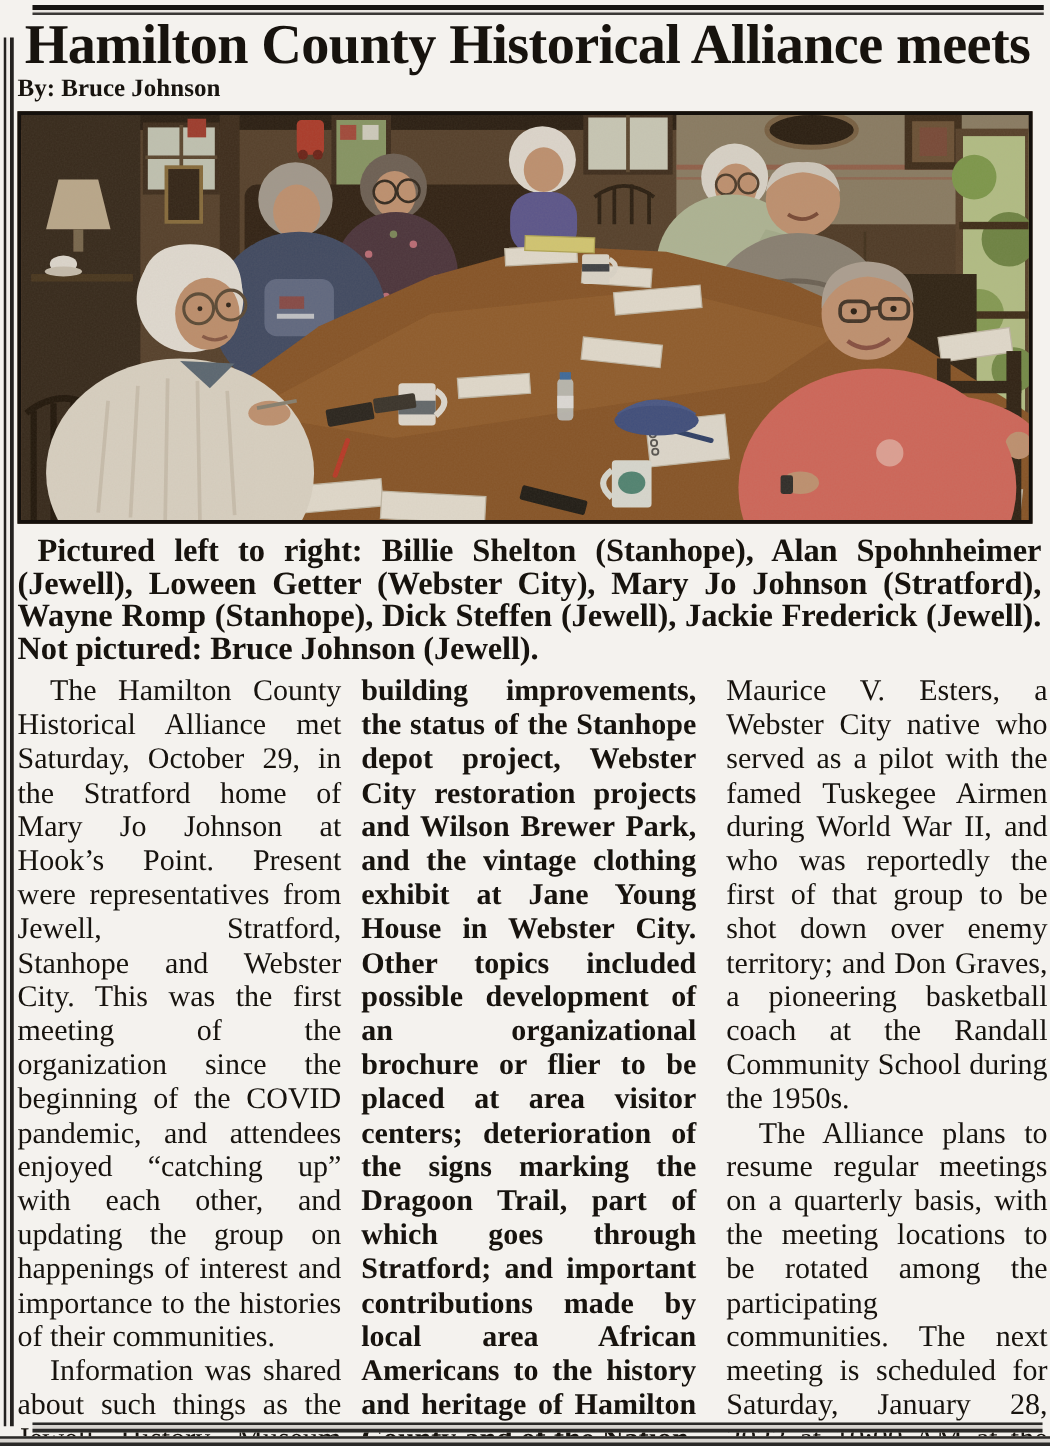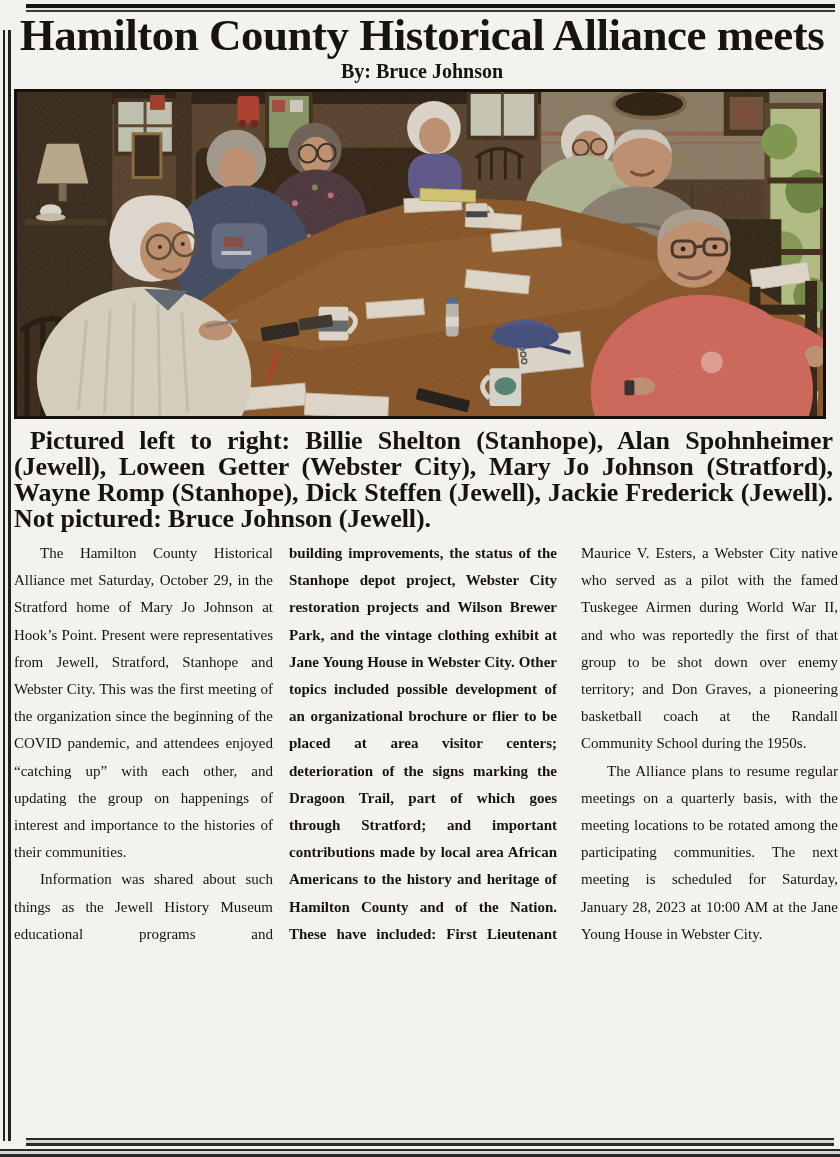--- a/index.html
+++ b/index.html
@@ -14,35 +14,35 @@
   .rule-left{position:absolute;left:3px;top:30px;bottom:16px;width:3px;
     border-left:2px solid #242220;border-right:3px solid #242220;background:#efece8;}
   .rule-bottom-1{position:absolute;left:26px;right:6px;top:1138px;height:3px;
     border-top:2px solid #2b2a28;border-bottom:3px solid #2b2a28;background:#d8d5d0;}
   .rule-bottom-2{position:absolute;left:0;right:0;top:1149px;height:3px;
     border-top:2px solid #2b2a28;border-bottom:3px solid #2b2a28;background:#d8d5d0;}
 
   .content{position:absolute;left:14px;top:12px;width:816px;}
   .headline{margin:0;text-align:center;font-weight:bold;font-size:45px;line-height:46px;
     letter-spacing:-0.5px;white-space:nowrap;}
-  .byline{margin:2px 0 7px 0;text-align:center;font-weight:bold;font-size:20px;line-height:22px;}
+  .byline{margin:2px 0 7px 0;text-align:left;font-weight:bold;font-size:20px;line-height:22px;}
 
   .photo-frame{width:812px;height:330px;border:3px solid #14100c;box-sizing:border-box;
     background:#54402d;margin:0;}
   .photo-frame svg{display:block;}
 
   .caption{margin-top:9px;width:819px;font-weight:bold;font-size:26px;line-height:26px;
     text-align:justify;text-indent:16px;letter-spacing:-0.1px;}
 
   .columns{margin-top:8px;display:flex;gap:16px;}
   .col{flex:0 0 auto;}
   .col-1{width:259px;}
   .col-2{width:268px;font-weight:bold;}
   .col-3{width:257px;margin-left:8px;}
-  .body-par{margin:0;font-size:15px;line-height:27.2px;text-align:justify;hyphens:none;}
+  .body-par{margin:0;font-size:24px;line-height:27.2px;text-align:justify;hyphens:none;}
   .indent{text-indent:26px;}
   .flush-last{text-align-last:justify;}
 </style>
 </head>
 <body>
 
 <div class="sheet">
   <div class="rule-top"></div>
   <div class="rule-left"></div>
 

